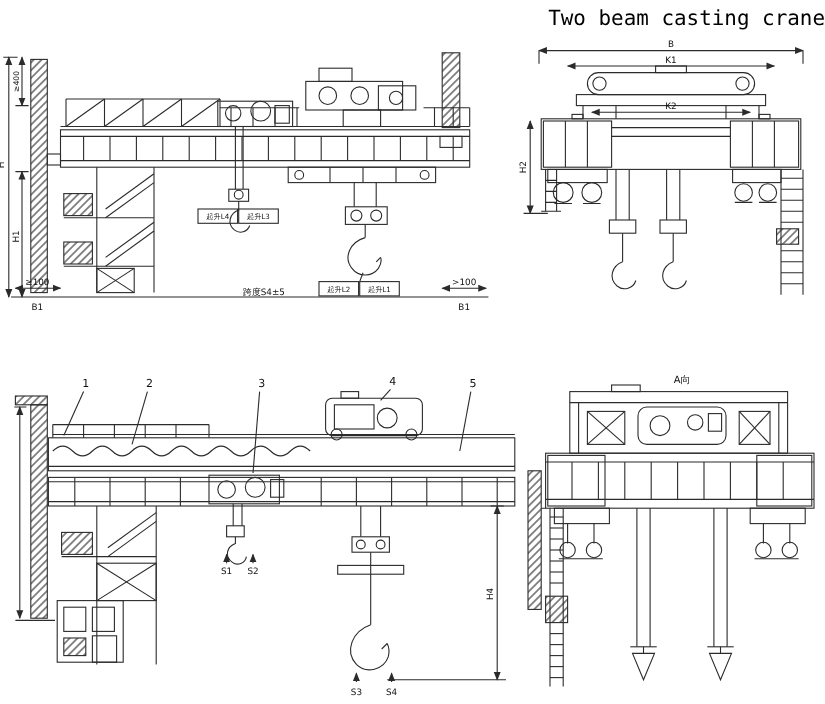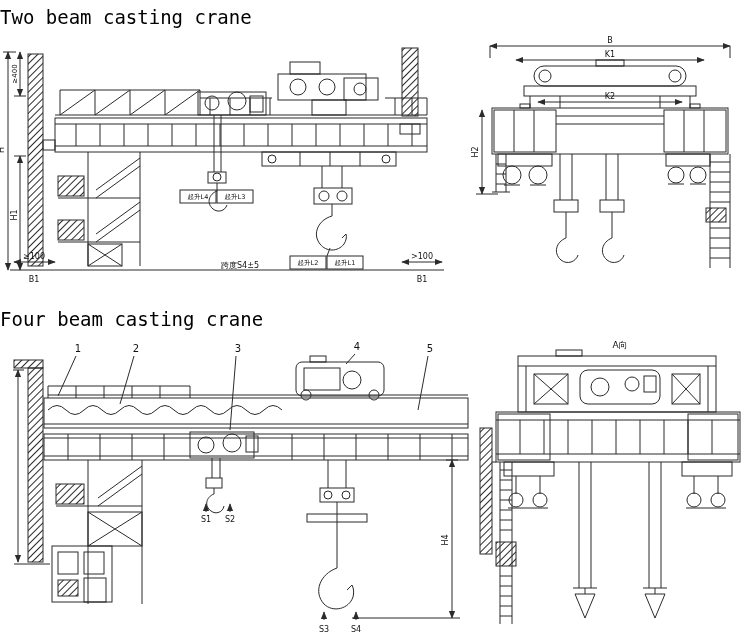--- a/index.html
+++ b/index.html
@@ -1,17 +1,17 @@
 <!DOCTYPE html>
 <html><head>
 <meta charset="utf-8">
 <style>
   html,body{margin:0;padding:0;background:#fff;}
   .page{position:relative;width:750px;height:640px;background:#fff;overflow:hidden;}
-  .title{position:absolute;left:0;width:100%;text-align:left;
+  .title{position:absolute;left:0;width:100%;text-align:right;
          font-family:"DejaVu Sans Mono",monospace;font-size:19px;color:#000;}
   #t1{top:6px}
   #t2{top:308px}
   svg{position:absolute;left:0;}
   #s1{top:32px}
   #s2{top:336px}
   svg line, svg polyline, svg circle, svg ellipse,
   svg path:not(.arr), svg rect:not(.hat){fill:none;stroke:#2b2b2b;stroke-width:1;}
   .arr{fill:#2b2b2b;stroke:none;}
   svg text{fill:#111;stroke:none;font-family:"DejaVu Sans",sans-serif;font-size:8px;}
@@ -273,21 +273,20 @@
       </g>
 
       <g>
         <line x1="482" y1="78" x2="482" y2="162" marker-start="url(#a1)" marker-end="url(#a1)"></line>
         <line x1="476" y1="162" x2="498" y2="162"></line>
         <text transform="rotate(-90 478 120)" x="478" y="120" text-anchor="middle">H2</text>
       </g>
     </g>
   </svg>
 
-  <div class="title" id="t2">Four beam casting crane</div>
 
   <svg id="s2" width="750" height="304" viewBox="0 0 750 304">
     <defs>
       <pattern id="h2" width="5" height="5" patternUnits="userSpaceOnUse" patternTransform="rotate(45)">
         <line x1="2.5" y1="0" x2="2.5" y2="5"></line>
       </pattern>
       <marker id="a2" viewBox="0 0 10 10" refX="9" refY="5" markerWidth="8" markerHeight="8" orient="auto-start-reverse">
         <path class="arr" d="M0,1 L10,5 L0,9 z"></path>
       </marker>
     </defs>

